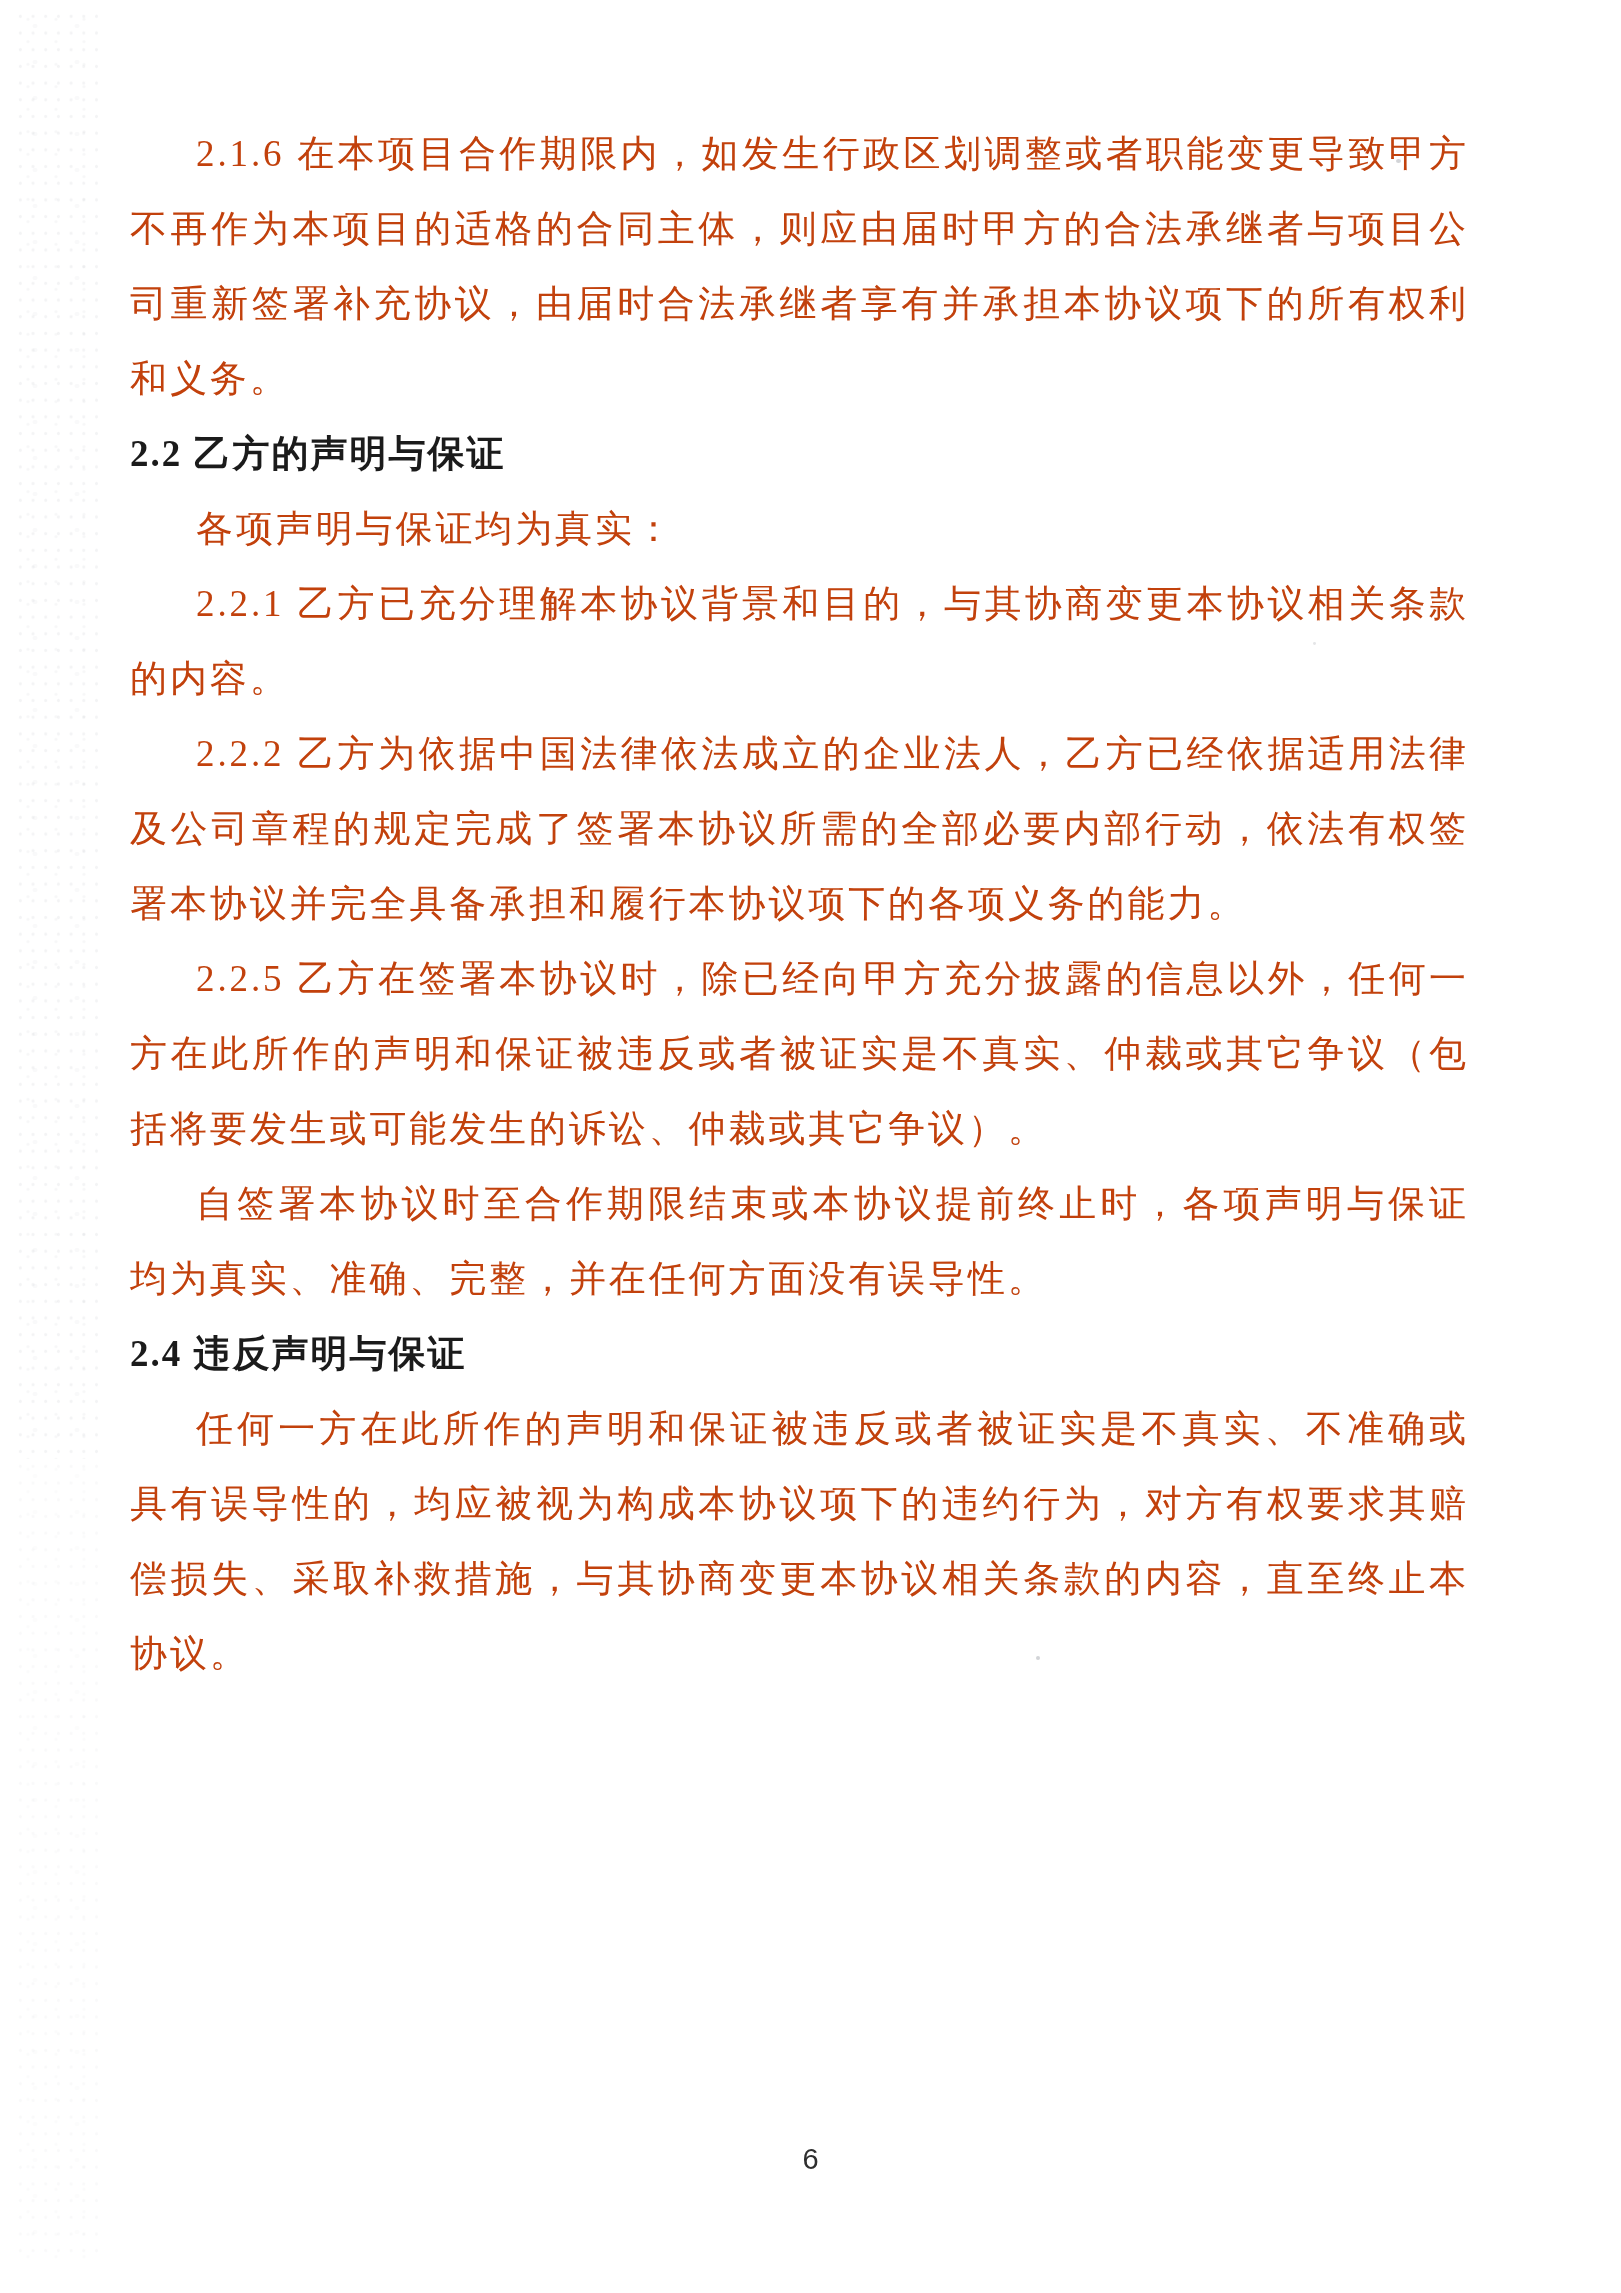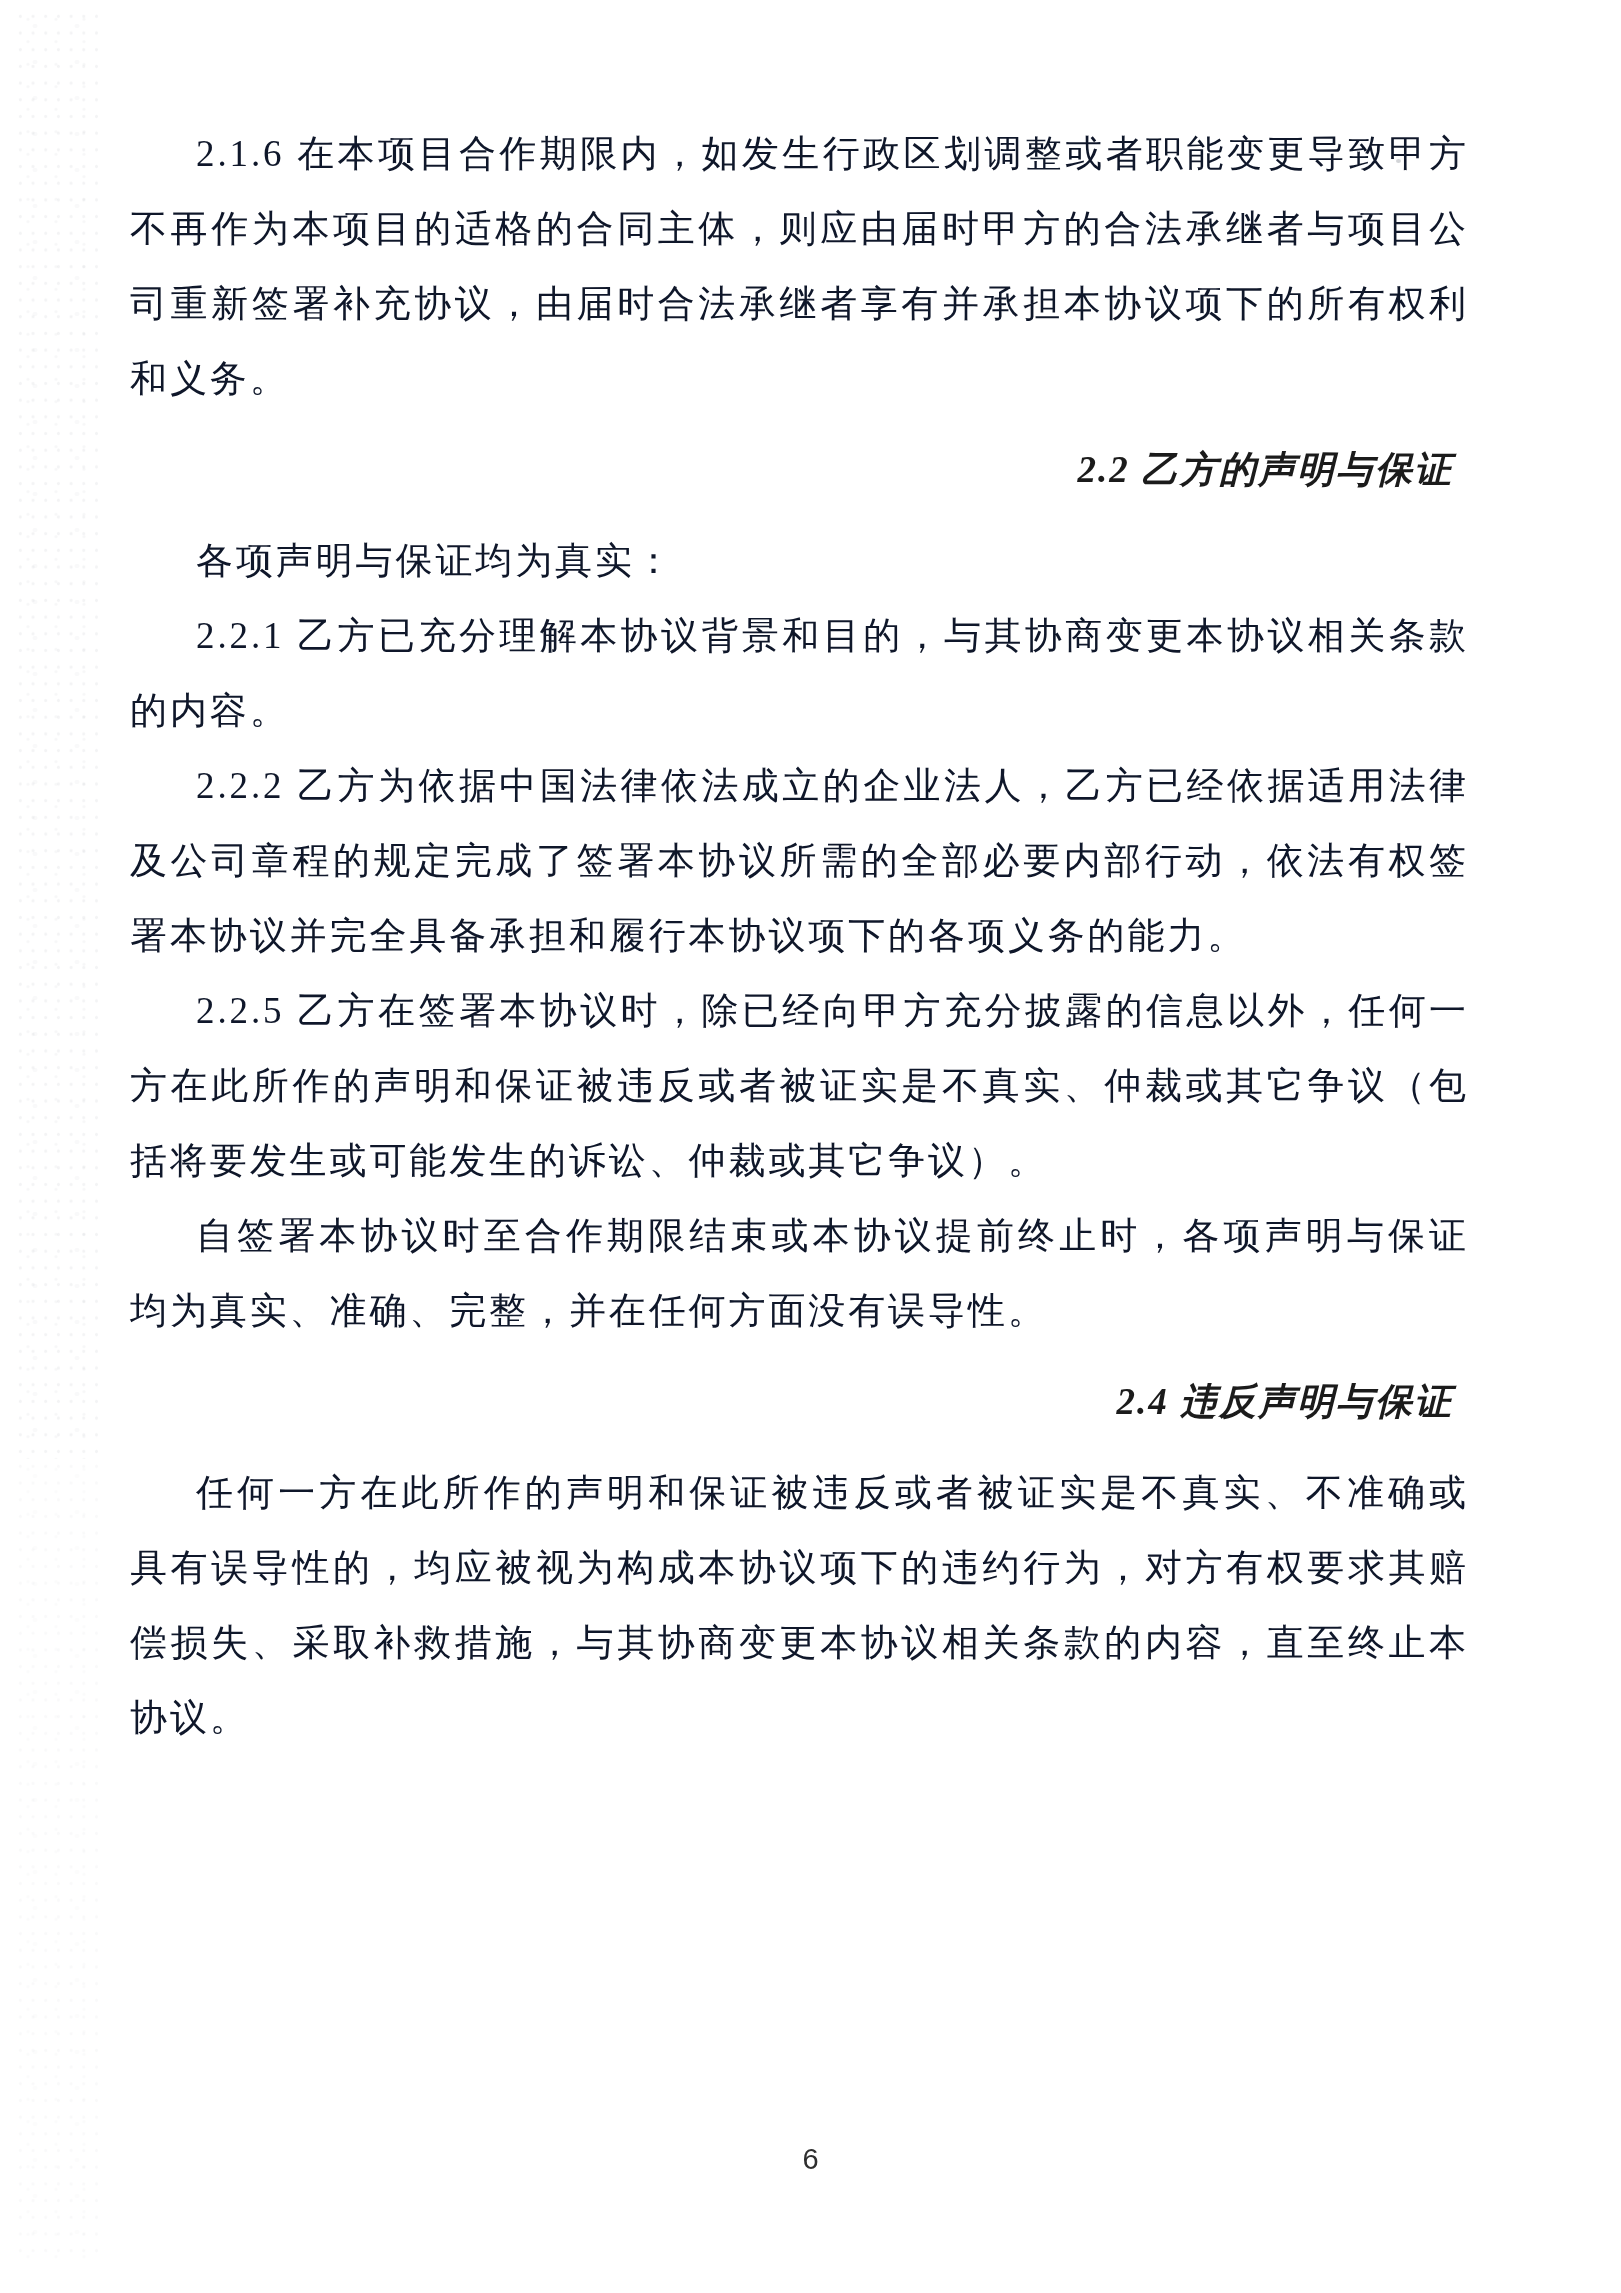--- a/index.html
+++ b/index.html
@@ -51,37 +51,36 @@
   .content {
     position: absolute;
     left: 130px;
     top: 116px;
     width: 1339px;
   }
   .par {
     margin: 0;
     font-size: 37px;
     line-height: 75px;
-    color: #0f172a;
+    color: #c2410c;
     text-align: justify;
     text-justify: inter-character;
     letter-spacing: 2.9px;
     text-indent: 66px;
     font-weight: 400;
   }
   .heading {
-    margin: 16px;
+    margin: 0;
     font-size: 37px;
     line-height: 75px;
     color: #1b1b1b;
     font-weight: 700;
     letter-spacing: 2px;
     text-indent: 0;
-    text-align: right;
-    font-style: italic;
+    text-align: left;
   }
   .page-num {
     position: absolute;
     top: 2143px;
     left: 0;
     width: 100%;
     text-align: center;
     font-family: "Liberation Sans", "DejaVu Sans", sans-serif;
     font-size: 29px;
     color: #2f2f2f;

